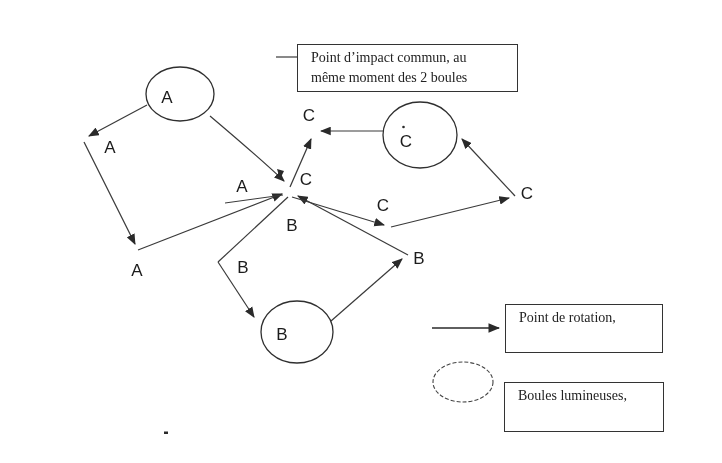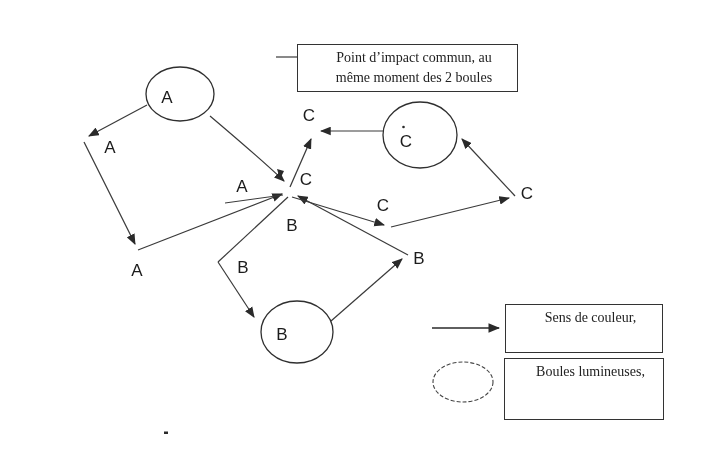--- a/index.html
+++ b/index.html
@@ -3,21 +3,21 @@
 <meta charset="utf-8">
 <style>
   html,body{margin:0;padding:0;background:#ffffff;}
   #stage{
     position:relative;width:722px;height:463px;background:#ffffff;
     font-family:"Liberation Serif", serif;color:#222;overflow:hidden;
   }
   #diagram-svg{position:absolute;left:0;top:0;}
   .note-box{
     position:absolute;border:1.5px solid #333;background:#fff;
-    font-size:14px;line-height:20px;padding:3px 0 0 13px;box-sizing:border-box;text-align:center;
+    font-size:14px;line-height:20px;padding:3px 0 0 13px;box-sizing:border-box;
   }
   .note-line{white-space:nowrap;}
   svg text.ball-letter{
     font-family:"Liberation Sans", sans-serif;font-size:17px;fill:#1c1c1c;
   }
 </style>
 </head>
 <body>
 
 <div id="stage">
@@ -73,20 +73,20 @@
     <text class="ball-letter" x="383" y="211" text-anchor="middle">C</text>
     <text class="ball-letter" x="527" y="199" text-anchor="middle">C</text>
   </svg>
 
   <div class="note-box" style="left:297px;top:44px;width:221px;height:48px;">
     <div class="note-line">Point d’impact commun, au</div>
     <div class="note-line">même moment des 2 boules</div>
   </div>
 
   <div class="note-box" style="left:505px;top:304px;width:158px;height:49px;">
-    <div class="note-line">Sens de couleur,</div>
+    <div class="note-line">Point de rotation,</div>
   </div>
 
-  <div class="note-box" style="left:504px;top:358px;width:160px;height:62px;">
+  <div class="note-box" style="left:504px;top:382px;width:160px;height:50px;">
     <div class="note-line">Boules lumineuses,</div>
   </div>
 
 </div>
 
 </body></html>

